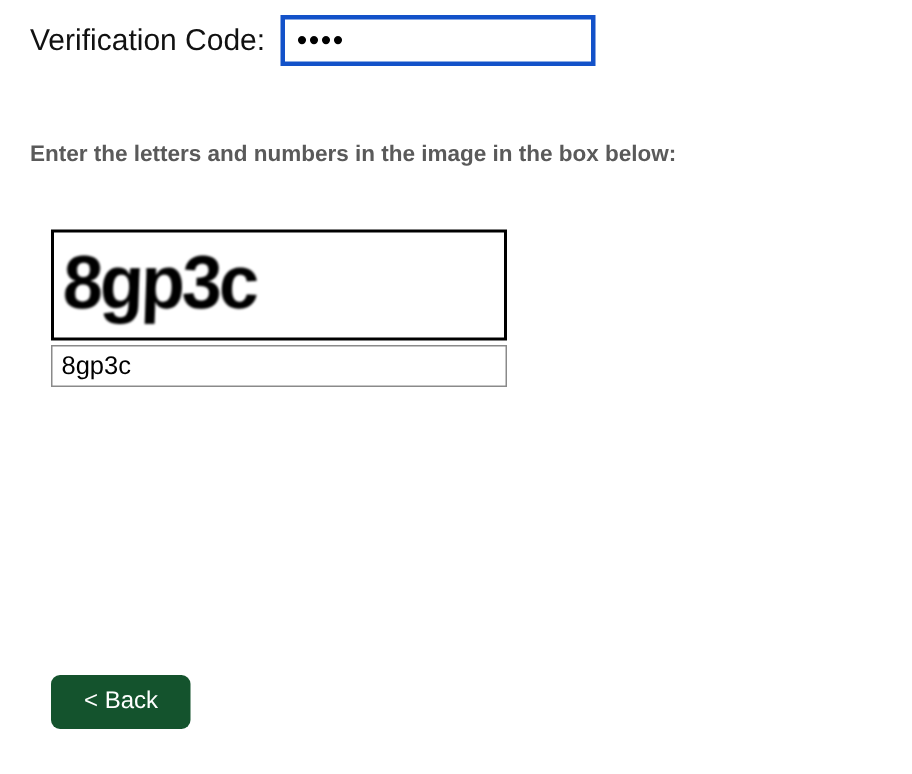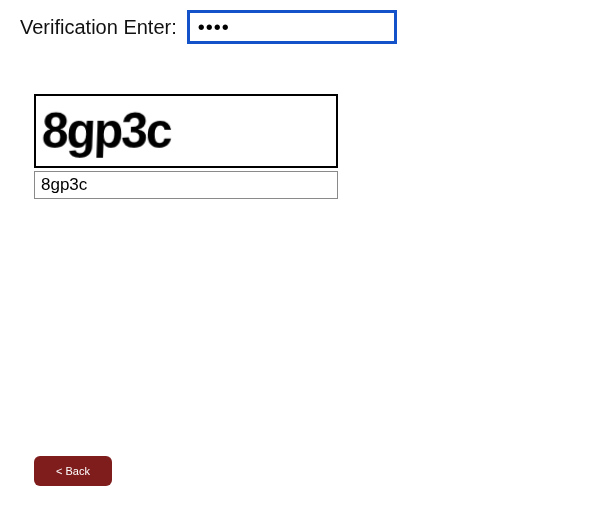--- a/index.html
+++ b/index.html
@@ -97,42 +97,43 @@
   .button-row {
     position: absolute;
     left: 34px;
     right: 20px;
     bottom: 30px;
     display: flex;
     justify-content: space-between;
     align-items: center;
   }
   .btn {
-    background: #7f1d1d;
+    background: #14532d;
     color: #fff;
     border: none;
     border-radius: 6px;
-    font-size: 11px;
+    font-size: 16px;
     padding: 9px 22px;
     cursor: pointer;
     font-family: Arial, Helvetica, sans-serif;
     margin-top: 32px;
   }
 </style>
 </head>
 <body>
 
 <div class="page">
 
 
   <div class="code-row">
-    <span class="code-label">Verification Enter:</span>
+    <span class="code-label">Verification Code:</span>
     <input type="text" class="code-input" value="••••" style="">
   </div>
 
+  <div class="captcha-prompt">Enter the letters and numbers in the image in the box below:</div>
 
   <div class="captcha-block">
     <div class="captcha-image">
       <span>8gp3c</span>
     </div>
     <input type="text" class="captcha-input" value="8gp3c" style="">
   </div>
 
   <div class="button-row">
     <button class="btn">&lt; Back</button>

